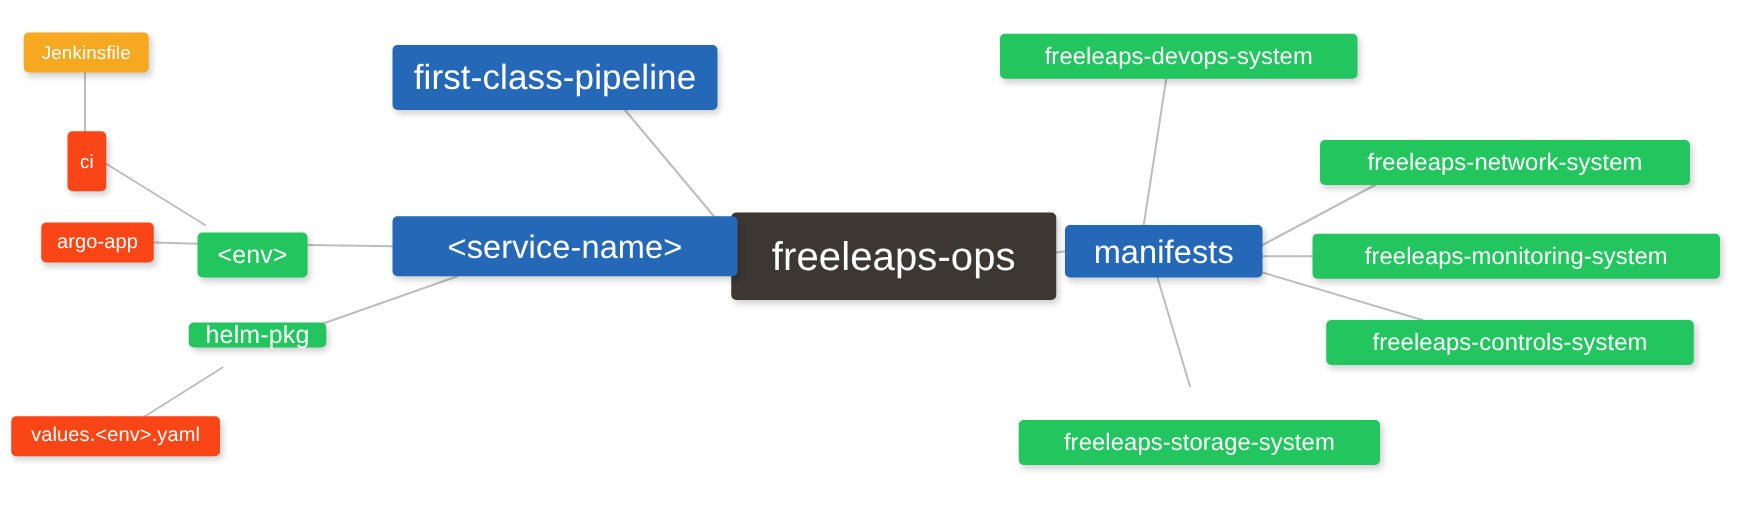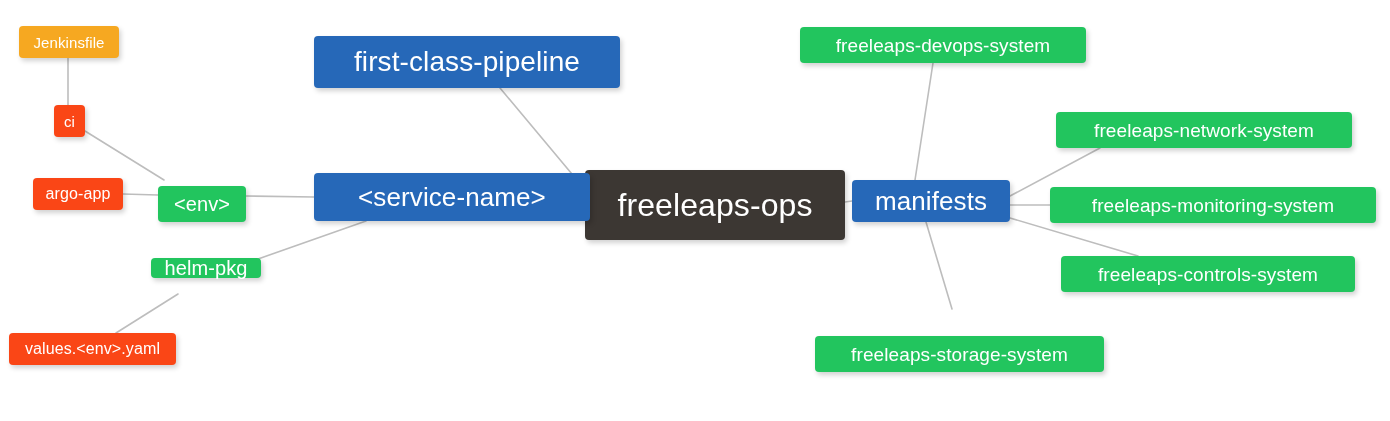--- a/index.html
+++ b/index.html
@@ -60,21 +60,21 @@
       <line x1="915" y1="180" x2="933" y2="63" stroke="#bdbdbd" stroke-width="1.6" stroke-linecap="round"></line>
       <line x1="1010" y1="196" x2="1100" y2="148" stroke="#bdbdbd" stroke-width="1.6" stroke-linecap="round"></line>
       <line x1="1010" y1="205" x2="1050" y2="205" stroke="#bdbdbd" stroke-width="1.6" stroke-linecap="round"></line>
       <line x1="1010" y1="218" x2="1138" y2="256" stroke="#bdbdbd" stroke-width="1.6" stroke-linecap="round"></line>
       <line x1="926" y1="222" x2="952" y2="309" stroke="#bdbdbd" stroke-width="1.6" stroke-linecap="round"></line>
     </svg>
   <div id="node-layer">
       <div class="node" style="left: 585px; top: 170px; width: 260px; height: 70px; background: rgb(60, 55, 51); color: rgb(255, 255, 255); font-size: 32px;">
         <span class="node-label">freeleaps-ops</span>
       </div>
-      <div class="node" style="left: 314px; top: 36px; width: 306px; height: 52px; background: rgb(38, 104, 184); color: rgb(255, 255, 255); font-size: 28px;">
+      <div class="node" style="left: 314px; top: 36px; width: 260px; height: 52px; background: rgb(38, 104, 184); color: rgb(255, 255, 255); font-size: 28px;">
         <span class="node-label">first-class-pipeline</span>
       </div>
       <div class="node" style="left: 314px; top: 173px; width: 276px; height: 48px; background: rgb(38, 104, 184); color: rgb(255, 255, 255); font-size: 26px;">
         <span class="node-label">&lt;service-name&gt;</span>
       </div>
       <div class="node" style="left: 852px; top: 180px; width: 158px; height: 42px; background: rgb(38, 104, 184); color: rgb(255, 255, 255); font-size: 26px;">
         <span class="node-label">manifests</span>
       </div>
       <div class="node" style="left: 158px; top: 186px; width: 88px; height: 36px; background: rgb(34, 197, 94); color: rgb(255, 255, 255); font-size: 20px;">
         <span class="node-label">&lt;env&gt;</span>
@@ -93,21 +93,21 @@
       </div>
       <div class="node" style="left: 1061px; top: 256px; width: 294px; height: 36px; background: rgb(34, 197, 94); color: rgb(255, 255, 255); font-size: 19px;">
         <span class="node-label">freeleaps-controls-system</span>
       </div>
       <div class="node" style="left: 815px; top: 309px; width: 289px; height: 36px; background: rgb(34, 197, 94); color: rgb(255, 255, 255); font-size: 19px; margin-top: 27px;">
         <span class="node-label">freeleaps-storage-system</span>
       </div>
       <div class="node" style="left: 19px; top: 26px; width: 100px; height: 32px; background: rgb(246, 168, 33); color: rgb(255, 255, 255); font-size: 15px;">
         <span class="node-label">Jenkinsfile</span>
       </div>
-      <div class="node" style="left: 54px; top: 105px; width: 31px; height: 32px; background: rgb(250, 70, 22); color: rgb(255, 255, 255); font-size: 15px;">
+      <div class="node" style="left: 54px; top: 105px; width: 31px; height: 48px; background: rgb(250, 70, 22); color: rgb(255, 255, 255); font-size: 15px;">
         <span class="node-label">ci</span>
       </div>
       <div class="node" style="left: 33px; top: 178px; width: 90px; height: 32px; background: rgb(250, 70, 22); color: rgb(255, 255, 255); font-size: 16px;">
         <span class="node-label">argo-app</span>
       </div>
       <div class="node" style="left: 9px; top: 333px; width: 167px; height: 32px; background: rgb(250, 70, 22); color: rgb(255, 255, 255); font-size: 16px;">
         <span class="node-label">values.&lt;env&gt;.yaml</span>
       </div>
     </div>
 </div>

